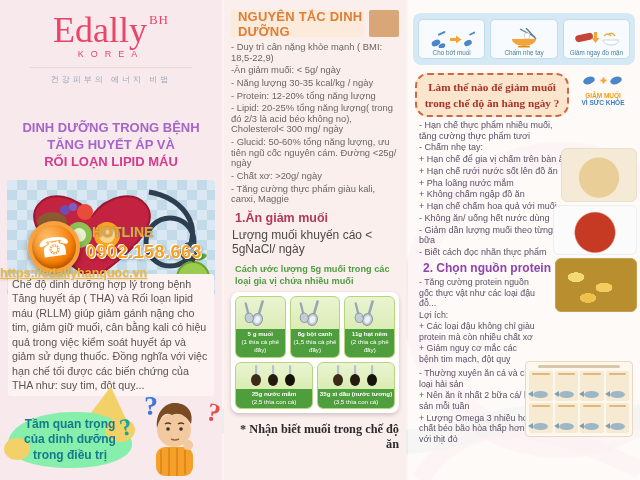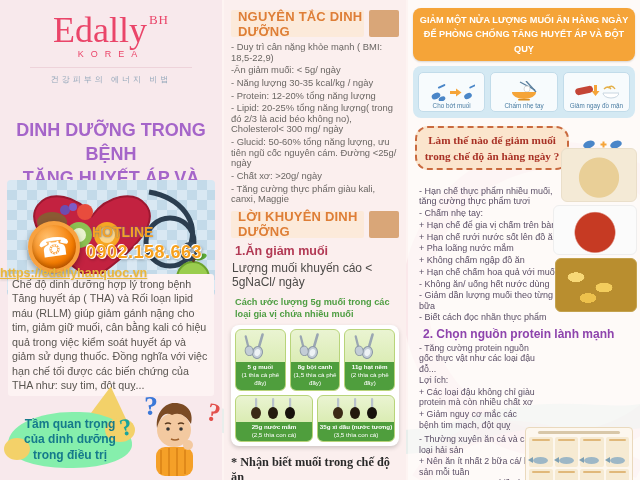--- a/index.html
+++ b/index.html
@@ -10,21 +10,21 @@
   .col-left{left:0;width:222px;background:#f8e9ec}
   .col-mid{left:224px;width:182px;background:#fbefee;padding:10px 7px 0 7px}
   .col-right{left:408px;width:232px;background:rgba(255,253,252,.6);padding:8px 5px 0 5px}
 
   
   .logo{position:absolute;top:12px;left:0;right:0;text-align:center}
   .logo-main{font-family:"Liberation Serif",serif;font-size:36px;line-height:1;color:#ea4569}
   .logo-main sup{font-size:13px;vertical-align:18px;margin-left:2px;letter-spacing:1px}
   .logo-korea{font-size:9px;letter-spacing:7px;margin-top:1px;color:#ea4569}
   .logo-tagline{font-size:8px;color:#93a7ba;letter-spacing:3px;margin:8px auto 0;padding-top:6px;border-top:1px solid #eed3da;width:162px}
-  .main-title{position:absolute;top:119px;left:0;right:0;text-align:center;font-weight:bold;font-size:18px;line-height:1.32}
+  .main-title{position:absolute;top:119px;left:0;right:0;text-align:center;font-weight:bold;font-size:13px;line-height:1.32}
   .t-purple{color:#a565c9}.t-magenta{color:#d63a8e}
   .food-img{position:absolute;top:180px;left:7px;width:208px;height:116px;border-radius:4px;overflow:hidden;
     background-color:#d9e8f3;
     background-image:linear-gradient(45deg,#c3dae9 25%,transparent 25%,transparent 75%,#c3dae9 75%),
                      linear-gradient(45deg,#c3dae9 25%,transparent 25%,transparent 75%,#c3dae9 75%);
     background-size:20px 20px;background-position:0 0,10px 10px}
   .phone-badge{position:absolute;top:221px;left:28px;width:52px;height:52px;border-radius:50%;z-index:3;
     background:radial-gradient(circle at 35% 30%,#ffc170,#f57c00 62%,#d35400);
     border:4px solid #f8a13f;box-shadow:0 3px 6px rgba(0,0,0,.35),inset 0 -3px 5px rgba(0,0,0,.25);
     display:flex;align-items:center;justify-content:center}
@@ -57,28 +57,28 @@
   .recommend{font-size:12px;color:#4c4a48;margin:0 0 4px 1px}
   .note{color:#4f9e43;font-weight:bold;font-size:9.2px;line-height:1.3;margin:8px 0 4px 4px}
   .spoon-panel{background:#fff;border-radius:8px;box-shadow:0 2px 4px rgba(0,0,0,.18);padding:4px}
   .srow{display:flex;gap:4px}
   .srow+.srow{margin-top:4px}
   .spoon-card{flex:1;background:linear-gradient(#eaf4d2,#cfe69c);border:1px solid #b8d47a;border-radius:6px;overflow:hidden;display:flex;flex-direction:column}
   .spoon-art{height:32px;display:flex;align-items:center;justify-content:center}
   .srow2 .spoon-art{height:26px}
   .spoon-label{background:#4f9e3d;color:#fff;font-size:6.2px;text-align:center;line-height:1.35;padding:1px 1px 2px;margin-top:auto}
   .spoon-label .amt{font-weight:bold}
-  .recognize-title{font-family:"Liberation Serif",serif;font-weight:bold;font-size:12.3px;color:#2b2b2b;text-align:left;margin:9px 0 4px}
+  .recognize-title{font-family:"Liberation Serif",serif;font-weight:bold;font-size:12.3px;color:#2b2b2b;text-align:right;margin:9px 0 4px}
 
   
   .banner{background:#f5a438;border-radius:8px;color:#fff;font-weight:bold;font-size:9.2px;text-align:center;line-height:1.55;padding:5px 2px;box-shadow:0 1px 2px rgba(0,0,0,.15)}
   .tips{background:#d4e9f3;border-radius:8px;margin-top:5px;padding:6px 5px;display:flex;gap:5px}
   .tip{flex:1;background:#f7fbfd;border:1px solid #c2dcea;border-radius:5px;height:40px;display:flex;flex-direction:column;align-items:center;justify-content:flex-end;padding:2px}
   .tip-label{font-size:6.3px;color:#4a7da3;margin-top:1px}
-  .question-row{display:flex;gap:4px;margin:8px 2px 16px;align-items:flex-end}
+  .question-row{display:flex;gap:4px;margin:8px 2px 3px;align-items:flex-start}
   .qbox{flex:1;border:2px dashed #c96a3f;background:#fbe5cd;border-radius:13px;padding:4px 6px;font-family:"Liberation Serif",serif;font-weight:bold;font-size:11.2px;color:#a93226;text-align:center;line-height:1.45}
   .stamp{width:60px;text-align:center}
   .stamp-l1{color:#f39c12;font-weight:bold;font-size:6.5px;margin-top:1px}
   .stamp-l2{color:#3a7fc1;font-weight:bold;font-size:6.5px}
   .reduce{margin:2px 0 0 6px;width:152px;font-size:9px;color:#5b4f66;line-height:1.14}
   .reduce .li{margin-bottom:1.5px}
   .thumb{position:absolute;border-radius:6px;z-index:3}
   .thumb-grain{right:3px;top:148px;width:76px;height:54px;background:radial-gradient(circle at 50% 55%,#e9cf97 0 42%,#f4ead6 44%);border:1px solid #eadfca}
   .thumb-sauce{right:3px;top:205px;width:84px;height:50px;background:radial-gradient(circle at 50% 55%,#c63a23 0 40%,#fbfbfb 43%);border:1px solid #eee}
   .thumb-oil{right:3px;top:258px;width:82px;height:54px;border:1px solid #c3a24e;
@@ -195,24 +195,20 @@
   <div class="li">- Duy trì cân nặng khỏe mạnh ( BMI: 18,5-22,9)</div>
       <div class="li">-Ăn giảm muối: &lt; 5g/ ngày</div>
       <div class="li">- Năng lượng 30-35 kcal/kg / ngày</div>
       <div class="li">- Protein: 12-20% tổng năng lượng</div>
       <div class="li">- Lipid: 20-25% tổng năng lượng( trong đó 2/3 là acid béo không no), Cholesterol&lt; 300 mg/ ngày</div>
       <div class="li">- Glucid: 50-60% tổng năng lượng, ưu tiên ngũ cốc nguyên cám. Đường &lt;25g/ ngày</div>
       <div class="li">- Chất xơ: &gt;20g/ ngày</div>
       <div class="li">- Tăng cường thực phẩm giàu kali, canxi, Maggie</div>
     </div>
 
-  <div class="mid-header">
-    <div class="bar">LỜI KHUYÊN DINH DƯỠNG</div>
-    <div class="img-sq"></div>
-  </div>
 
   <div class="sub1">1.Ăn giảm muối</div>
   <div class="recommend">Lượng muối khuyến cáo &lt; 5gNaCl/ ngày</div>
   <div class="note">Cách ước lượng 5g muối trong các loại gia vị chứa nhiều muối</div>
 
   <div class="spoon-panel">
     <div class="srow">
 
         <div class="spoon-card">
           <div class="spoon-art">
@@ -314,24 +310,20 @@
           </div>
         </div>
       </div>
   </div>
 
   <div class="recognize-title">* Nhận biết muối trong chế độ ăn</div>
 
 </div>
 
 <div class="col col-right">
-  <div class="banner">
-    <div>GIẢM MỘT NỬA LƯỢNG MUỐI ĂN HÀNG NGÀY</div>
-    <div>ĐỂ PHÒNG CHỐNG TĂNG HUYẾT ÁP VÀ ĐỘT QUỴ</div>
-  </div>
 
   <div class="tips">
     <div class="tip">
       <svg width="46" height="18" viewBox="0 0 46 18">
         <g fill="#4a86c8">
           <ellipse cx="7" cy="13" rx="4.5" ry="3" transform="rotate(-25 7 13)"></ellipse>
           <rect x="9" y="4" width="8" height="2" rx="1" transform="rotate(-25 9 5)"></rect>
           <ellipse cx="13" cy="16" rx="3.5" ry="2.4" transform="rotate(-25 13 16)"></ellipse>
         </g>
         <path d="M21 8 h6 V5.5 l5.5 4 -5.5 4 V11 h-6 z" fill="#f5a438"></path>

